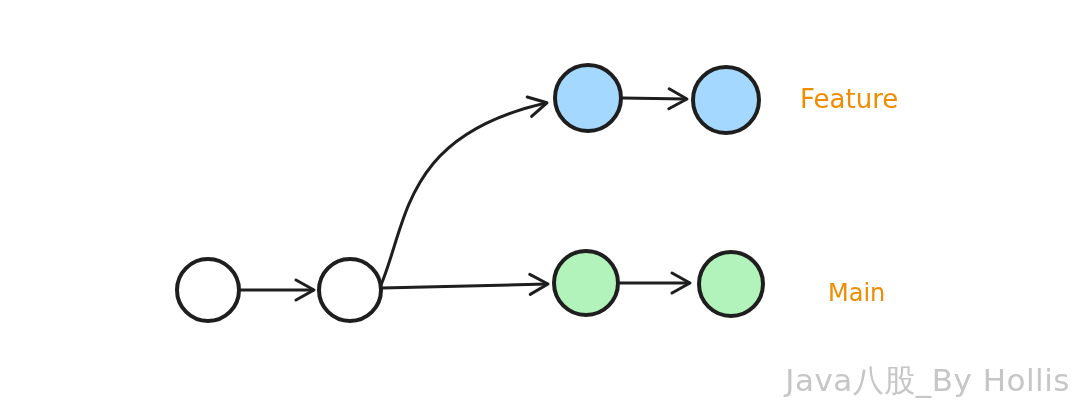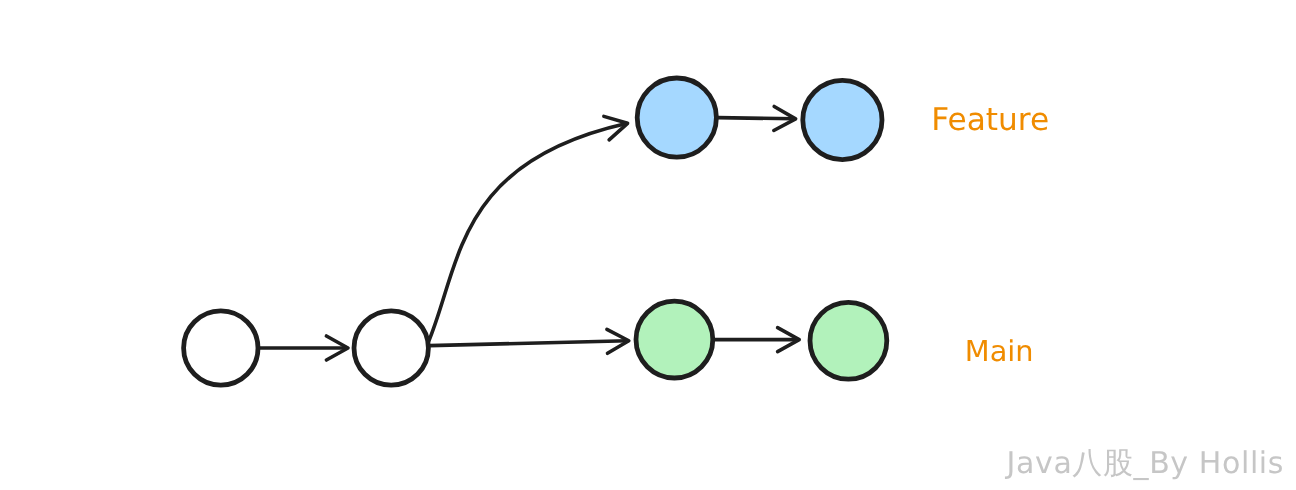--- a/index.html
+++ b/index.html
@@ -10,30 +10,31 @@
     width: 1080px;
     height: 408px;
     background: #ffffff;
     position: relative;
     overflow: hidden;
     font-family: "DejaVu Sans", sans-serif;
   }
   #diagram-stage {
     position: absolute;
     inset: 0;
+    margin-left: 24px;
   }
   svg text.branch-label {
     font-family: "DejaVu Sans", sans-serif;
     font-weight: normal;
   }
   .watermark {
     position: absolute;
     right: 10px;
     bottom: 6px;
-    font-size: 25px;
+    font-size: 31px;
     font-family: "DejaVu Sans", sans-serif;
     letter-spacing: 0.5px;
     text-shadow: 1px 1px 0 rgba(255,255,255,0.9);
     user-select: none;
   }
 </style>
 </head>
 <body style="background: rgb(255, 255, 255);">
 
 <div id="diagram-stage">

